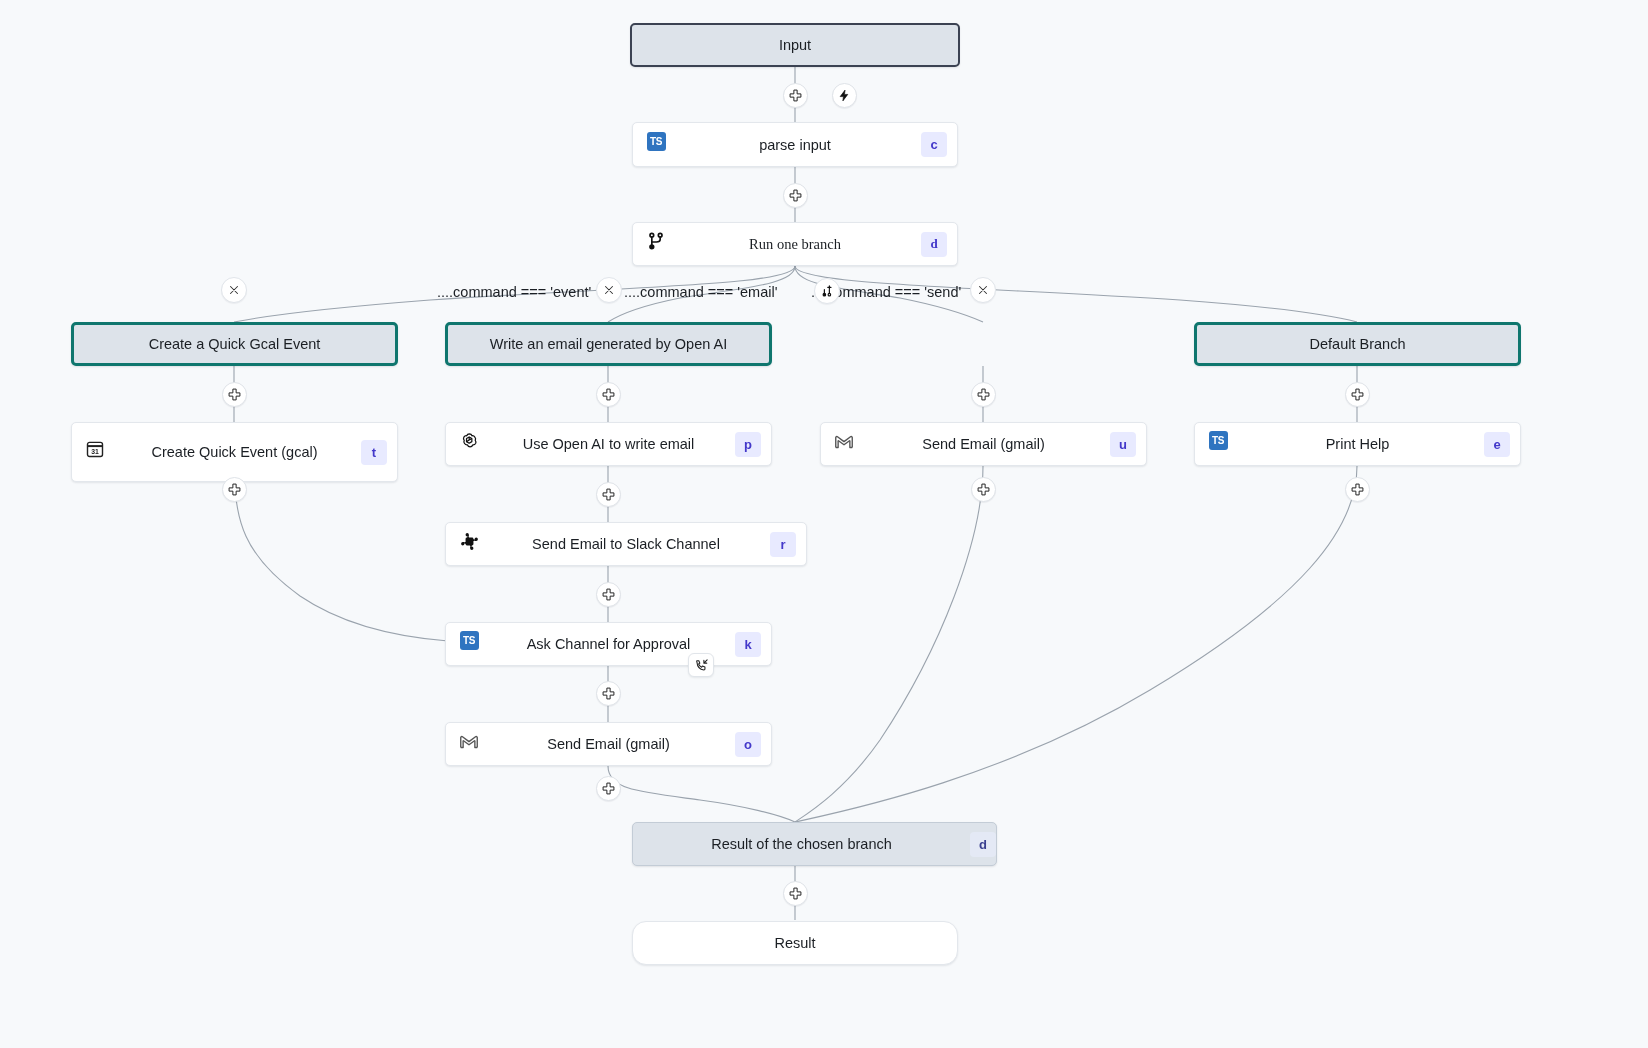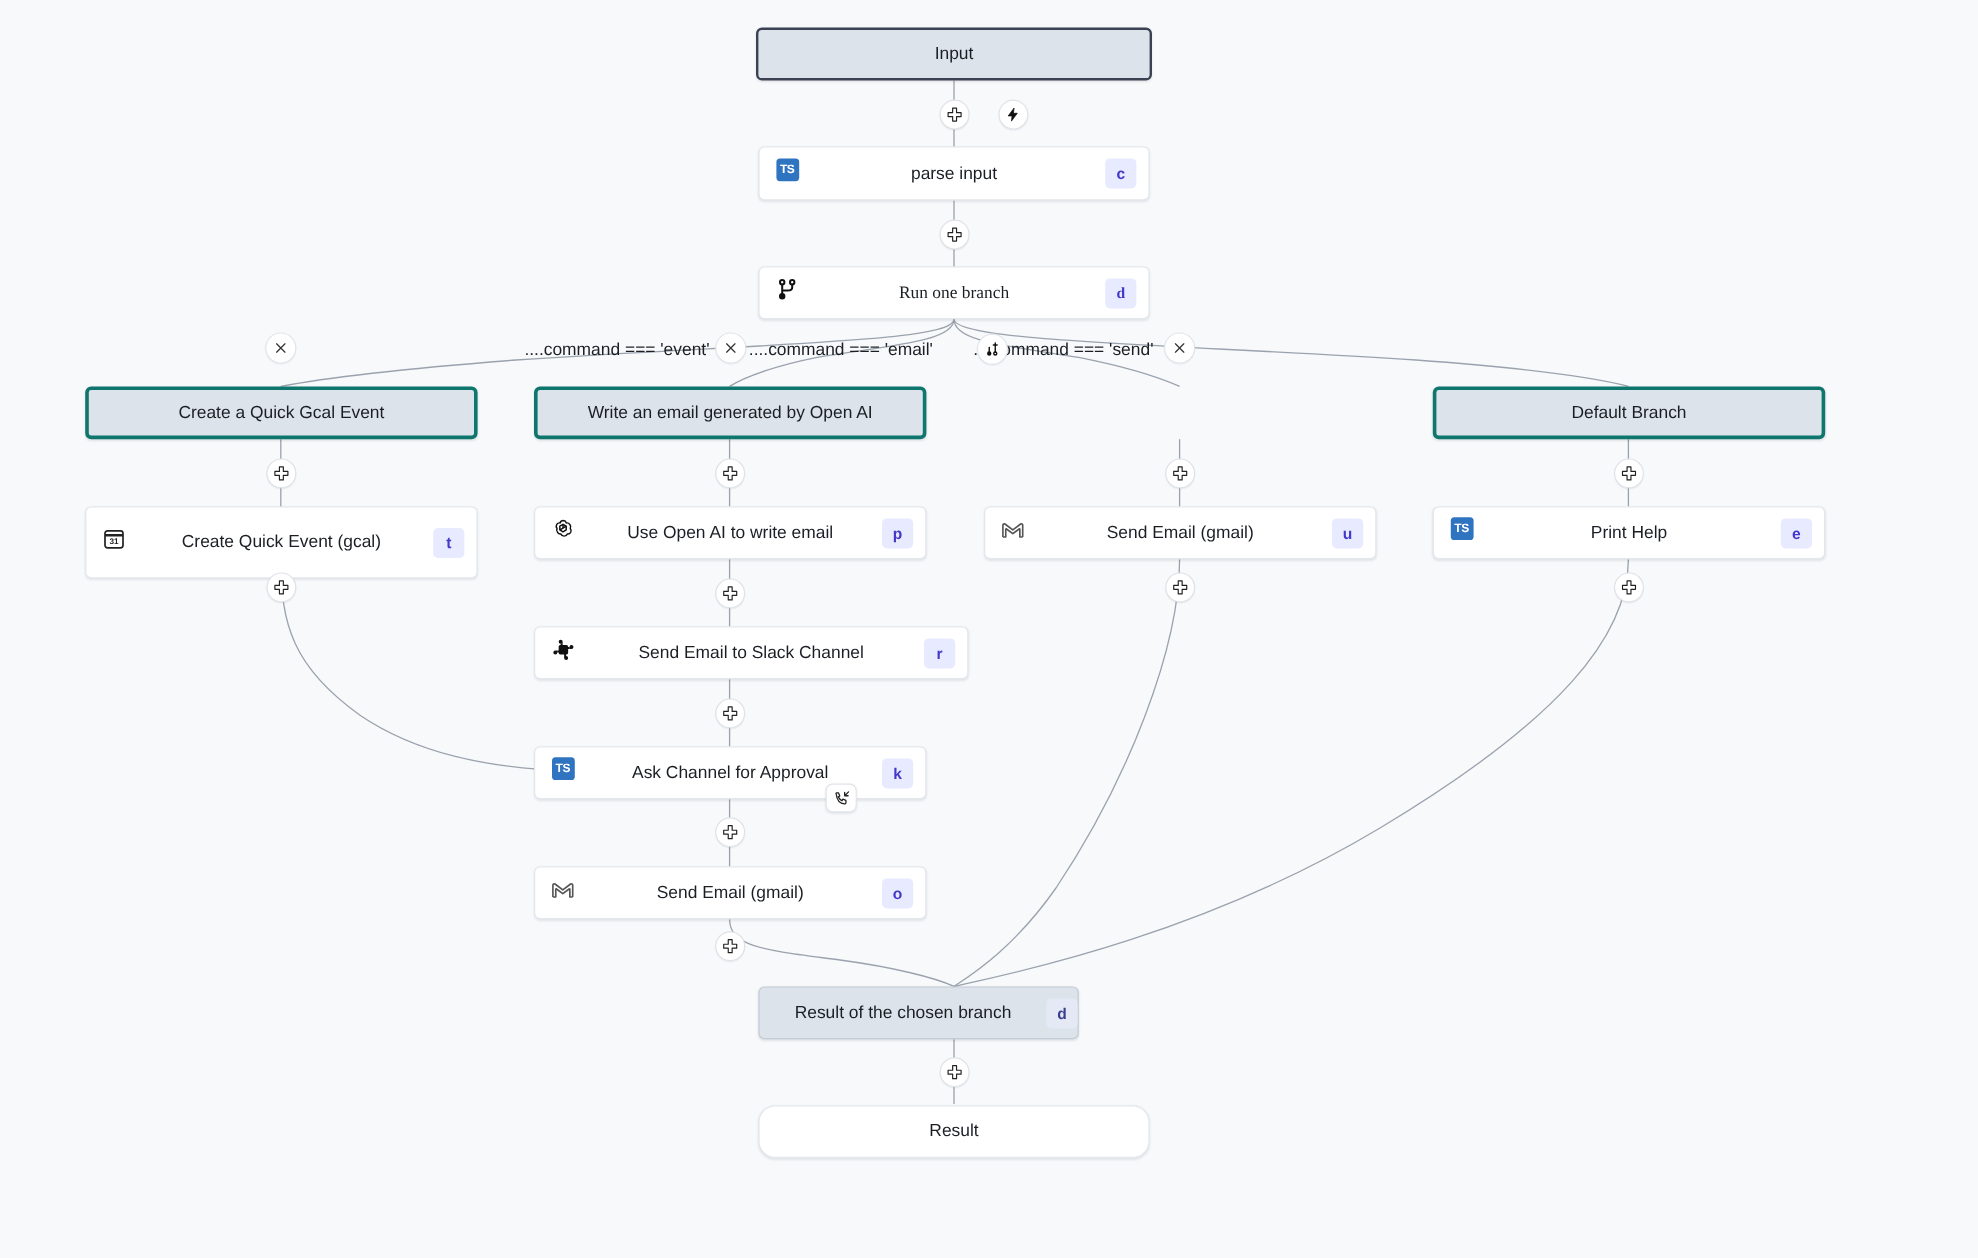--- a/index.html
+++ b/index.html
@@ -395,21 +395,21 @@
     <span class="label">Print Help</span>
     <span class="kbd">e</span>
   </div>
 
   <div class="handle" style="left:1345px; top:477px;">
     <svg width="13" height="13" viewBox="0 0 24 24">
       <path d="M9 2h6v7h7v6h-7v7H9v-7H2V9h7z" fill="#ffffff" stroke="#222" stroke-width="1.8" stroke-linejoin="round"></path>
     </svg>
   </div>
 
-  <div class="node terminal" style="left:632px; top:822px; width:267px; height:44px;">
+  <div class="node terminal" style="left:632px; top:822px; width:365px; height:44px;">
     <span class="label">Result of the chosen branch</span>
     <span class="kbd grey">d</span>
   </div>
 
   <div class="handle" style="left:783px; top:881px;">
     <svg width="13" height="13" viewBox="0 0 24 24">
       <path d="M9 2h6v7h7v6h-7v7H9v-7H2V9h7z" fill="#ffffff" stroke="#222" stroke-width="1.8" stroke-linejoin="round"></path>
     </svg>
   </div>
 

